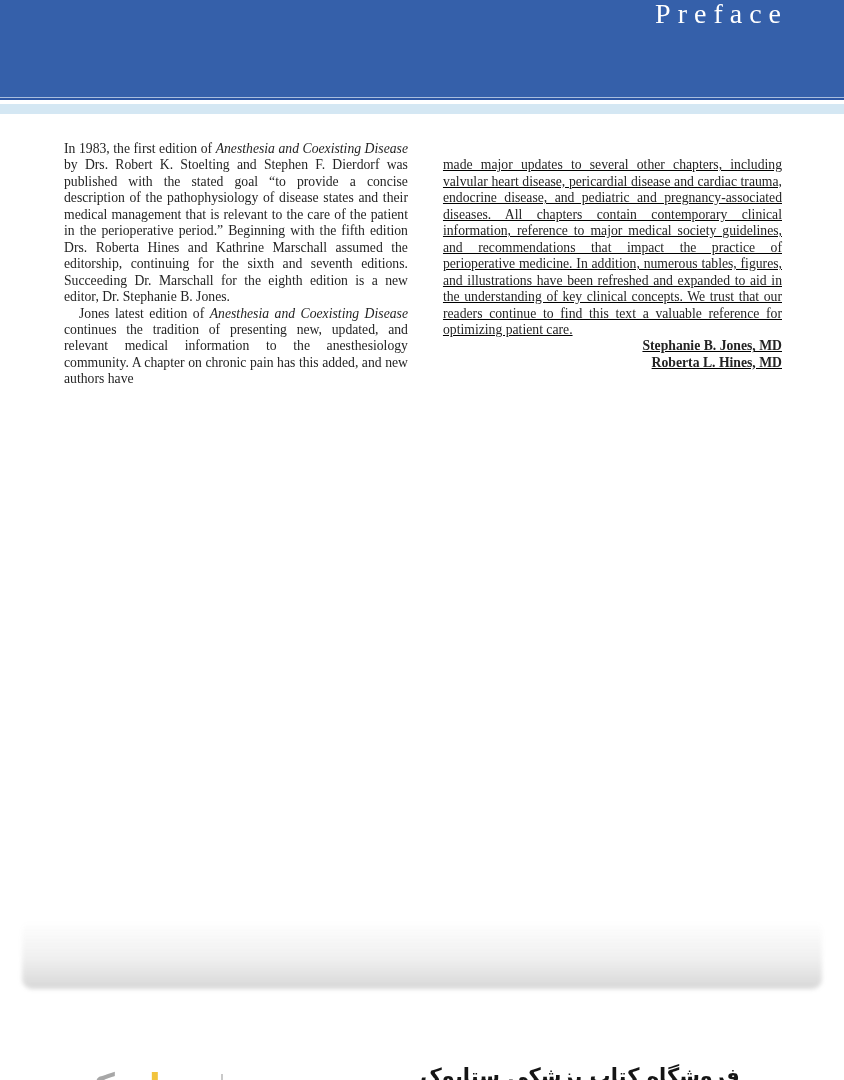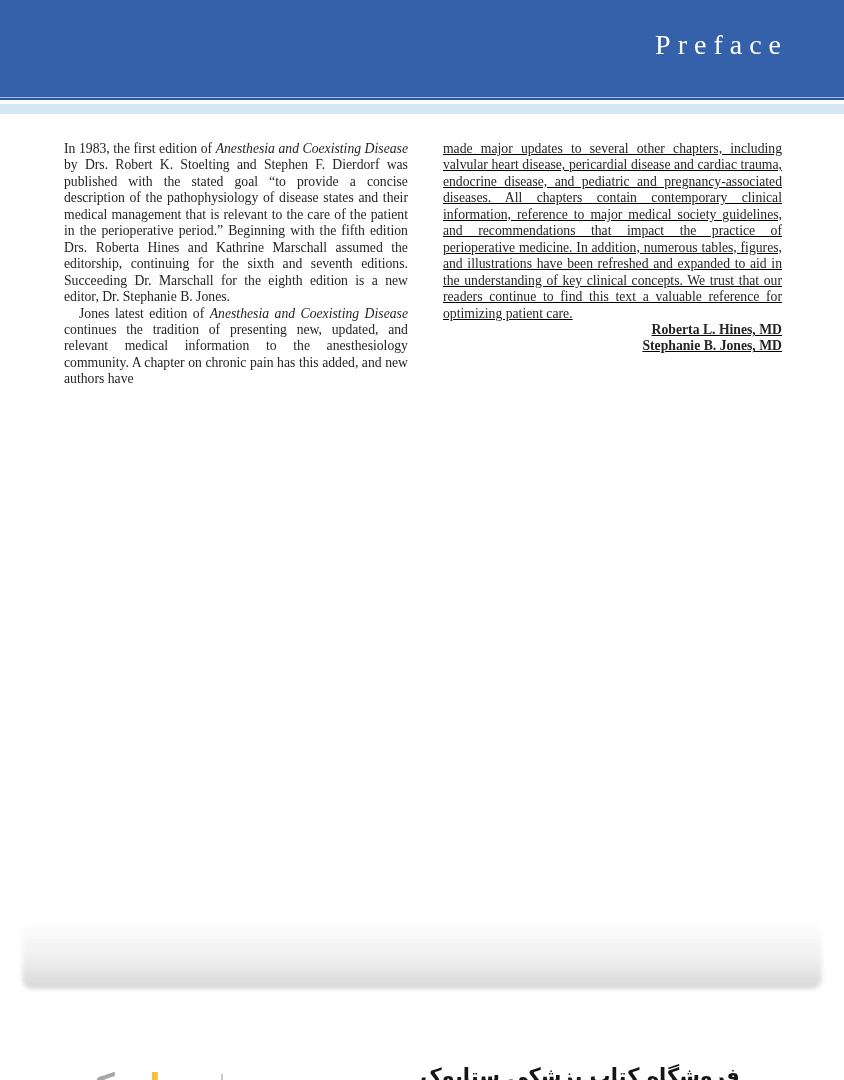--- a/index.html
+++ b/index.html
@@ -3,35 +3,35 @@
 <meta charset="utf-8">
 <style>
   html,body{margin:0;padding:0;background:#ffffff;}
   .sheet{
     position:relative;width:844px;height:1080px;background:#ffffff;
     overflow:hidden;font-family:"Liberation Serif",serif;
   }
   
   .banner{
     position:absolute;top:0;left:0;width:844px;height:97px;background:#3560aa;
-    display:flex;align-items:center;justify-content:flex-end;
+    display:flex;align-items:flex-start;justify-content:flex-end;
     padding:0 56px 8px 0;box-sizing:border-box;
   }
   .banner-title{
     color:#ffffff;font-family:"Liberation Serif",serif;font-size:28px;
     letter-spacing:7px;font-weight:500;line-height:1;
   }
   .rule-a{position:absolute;top:97px;left:0;width:844px;height:1px;background:#a9bede;}
   .rule-b{position:absolute;top:98px;left:0;width:844px;height:2px;background:#2d57a5;}
   .rule-c{position:absolute;top:100px;left:0;width:844px;height:4px;background:#ffffff;}
   .rule-d{position:absolute;top:104px;left:0;width:844px;height:10px;background:#d4e7f3;}
   
   .content{
     position:absolute;top:141px;left:64px;width:718px;
-    display:flex;gap:35px;
+    display:flex;gap:35px;align-items:center;
   }
   .col{width:350px;}
   .col.right{width:345px;text-decoration:underline;}
   .para{
     margin:0;text-align:justify;color:#242424;
     font-size:13.7px;line-height:16.45px;
     font-family:"Liberation Serif",serif;
   }
   .para.indent{text-indent:15px;}
   .em{font-style:italic;}
@@ -92,22 +92,22 @@
   <main class="content">
     <div class="col left">
         <p class="para"><span>In 1983, the first edition of </span><span class="em">Anesthesia and Coexisting Disease</span><span> by Drs. Robert K. Stoelting and Stephen F. Dierdorf was published with the stated goal “to provide a concise description of the pathophysiology of disease states and their medical management that is relevant to the care of the patient in the perioperative period.” Beginning with the fifth edition Drs. Roberta Hines and Kathrine Marschall assumed the editorship, continuing for the sixth and seventh editions. Succeeding Dr. Marschall for the eighth edition is a new editor, Dr. Stephanie B. Jones.</span></p>
         <p class="para indent"><span>Jones latest edition of </span><span class="em">Anesthesia and Coexisting Disease</span><span> continues the tradition of presenting new, updated, and relevant medical information to the anesthesiology community. A chapter on chronic pain has this added, and new authors have</span></p>
       </div>
     <div class="col right">
       <div>
           <p class="para"><span>made major updates to several other chapters, including valvular heart disease, pericardial disease and cardiac trauma, endocrine disease, and pediatric and pregnancy-associated diseases. All chapters contain contemporary clinical information, reference to major medical society guidelines, and recommendations that impact the practice of perioperative medicine. In addition, numerous tables, figures, and illustrations have been refreshed and expanded to aid in the understanding of key clinical concepts. We trust that our readers continue to find this text a valuable reference for optimizing patient care.</span></p>
         </div>
       <div class="signatures">
+        <div class="sig">Stephanie B. Jones, MD</div>
         <div class="sig">Roberta L. Hines, MD</div>
-        <div class="sig">Stephanie B. Jones, MD</div>
       </div>
     </div>
   </main>
 
   <div class="scan-shadow"></div>
 
   <footer class="footer">
 
     <div class="logo-block">
       <div class="wordmark-wrap">

